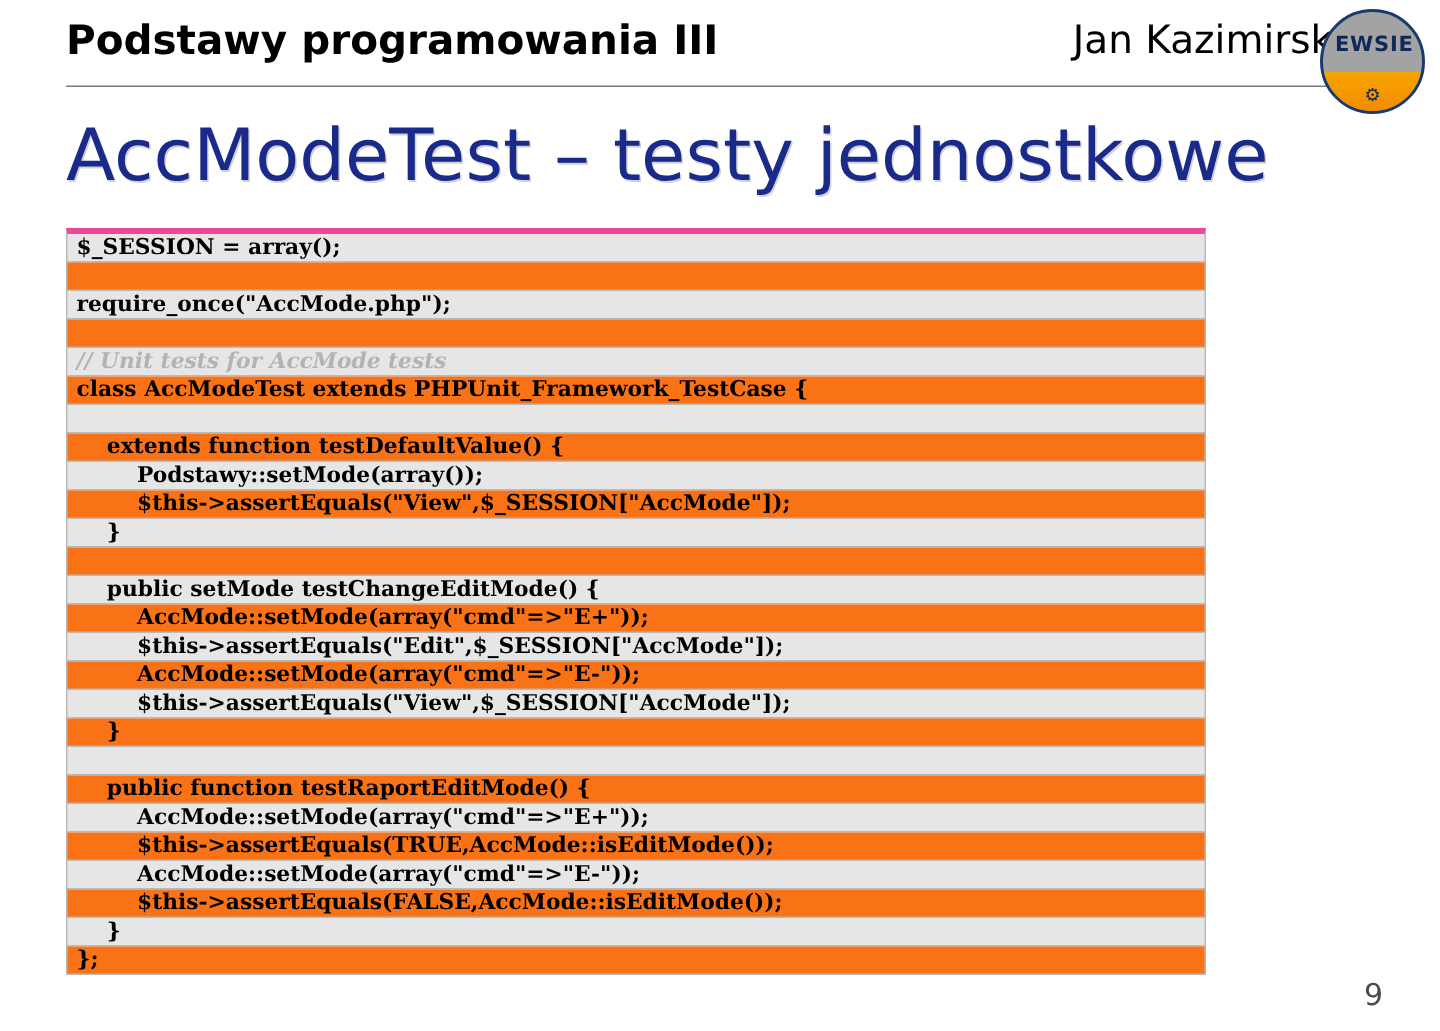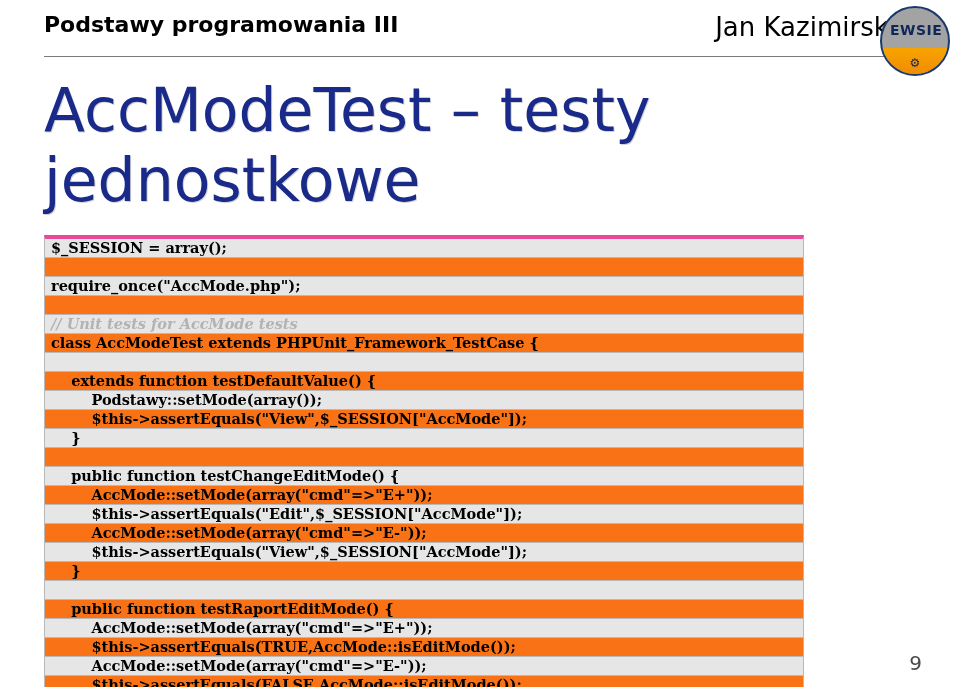--- a/index.html
+++ b/index.html
@@ -18,21 +18,21 @@
     height: 687px;
     box-sizing: border-box;
     padding: 12px 44px 0 44px;
   }
   .header {
     display: flex;
     justify-content: space-between;
     align-items: flex-start;
   }
   .header-left {
-    font-size: 22px;
+    font-size: 27px;
     font-weight: 700;
     color: #000;
   }
   .header-right {
     font-size: 26px;
     font-weight: 400;
     color: #000;
     margin-left: auto;
     margin-right: 20px;
   }
@@ -78,21 +78,21 @@
     transform: translateX(-50%);
     font-size: 12px;
     color: #0f285a;
   }
   .hr {
     border: none;
     border-top: 1px solid #7a7a7a;
     margin: 14px 0 18px 0;
   }
   .title {
-    font-size: 60px;
+    font-size: 48px;
     font-weight: 400;
     color: #1a2a8a;
     text-shadow: 1px 1px 0 rgba(0,0,0,0.18);
     margin-bottom: 20px;
   }
   .code-block {
     width: 760px;
   }
   .code-line {
     font-family: "DejaVu Serif", "Times New Roman", Times, serif;
@@ -149,21 +149,21 @@
       <div class="code-line alt">require_once("AccMode.php");</div>
       <div class="code-line"> </div>
       <div class="code-line alt"><span class="cm">// Unit tests for AccMode tests</span></div>
       <div class="code-line">class AccModeTest extends PHPUnit_Framework_TestCase {</div>
       <div class="code-line alt"> </div>
       <div class="code-line">    extends function testDefaultValue() {</div>
       <div class="code-line alt">        Podstawy::setMode(array());</div>
       <div class="code-line">        $this-&gt;assertEquals("View",$_SESSION["AccMode"]);</div>
       <div class="code-line alt">    }</div>
       <div class="code-line"> </div>
-      <div class="code-line alt">    public function testChangeEditMode() {</div>
+      <div class="code-line alt">    public setMode testChangeEditMode() {</div>
       <div class="code-line">        AccMode::setMode(array("cmd"=&gt;"E+"));</div>
       <div class="code-line alt">        $this-&gt;assertEquals("Edit",$_SESSION["AccMode"]);</div>
       <div class="code-line">        AccMode::setMode(array("cmd"=&gt;"E-"));</div>
       <div class="code-line alt">        $this-&gt;assertEquals("View",$_SESSION["AccMode"]);</div>
       <div class="code-line">    }</div>
       <div class="code-line alt"> </div>
       <div class="code-line">    public function testRaportEditMode() {</div>
       <div class="code-line alt">        AccMode::setMode(array("cmd"=&gt;"E+"));</div>
       <div class="code-line">        $this-&gt;assertEquals(TRUE,AccMode::isEditMode());</div>
       <div class="code-line alt">        AccMode::setMode(array("cmd"=&gt;"E-"));</div>

